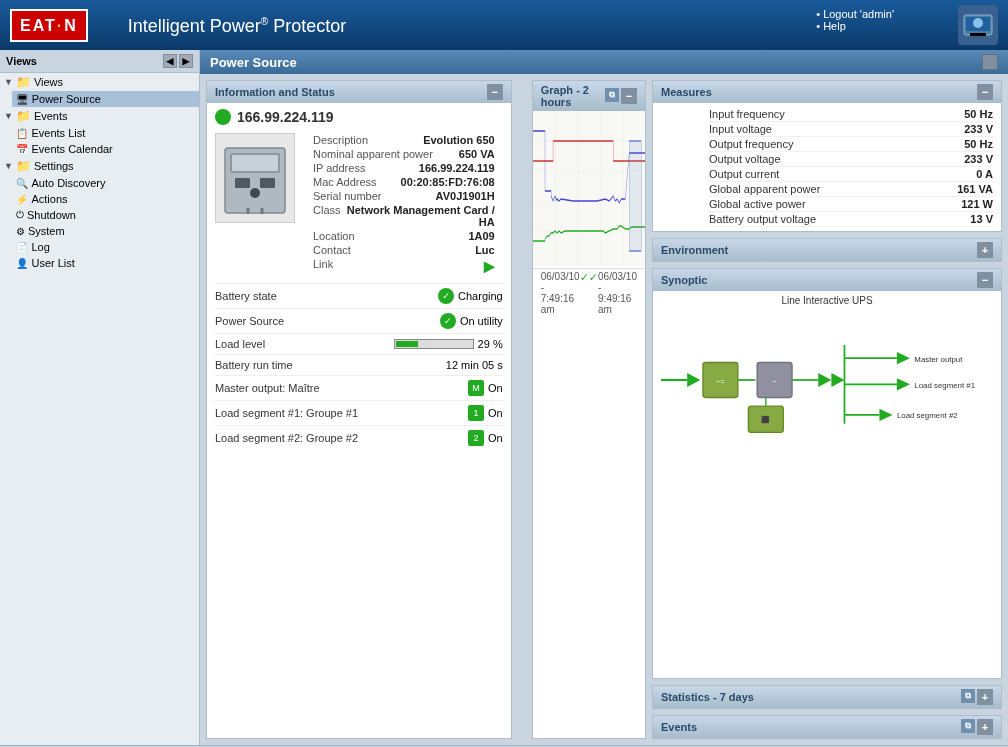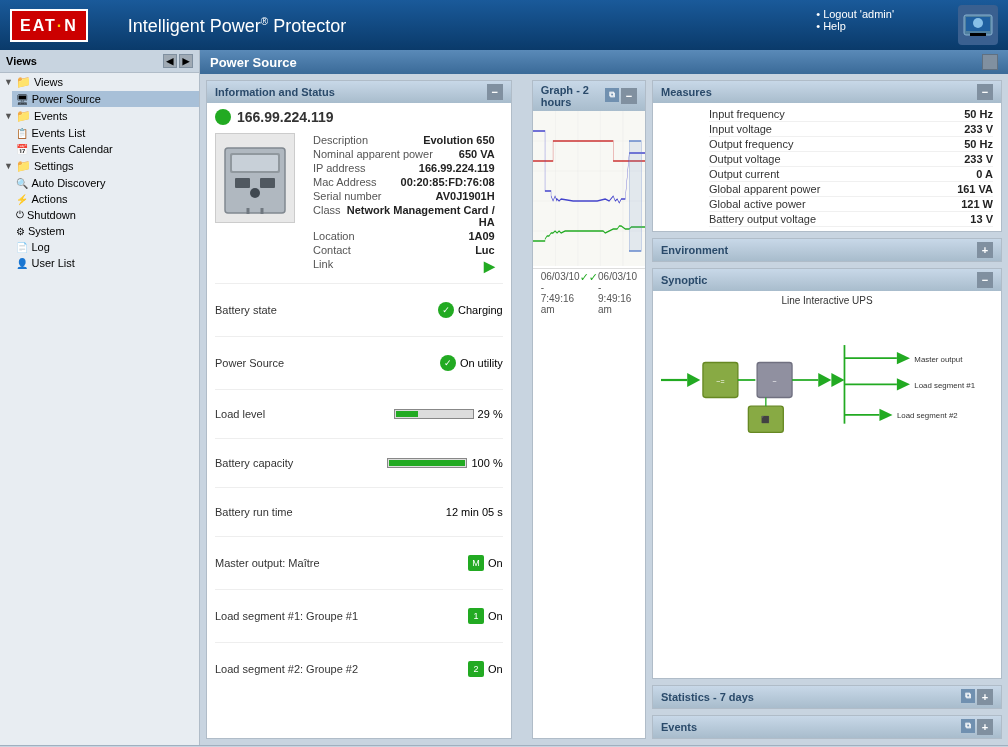--- a/index.html
+++ b/index.html
@@ -215,21 +215,21 @@
     }
     .info-label { color: #555; }
     .info-value { color: #222; font-weight: bold; text-align: right; }
 
     
     .status-section { margin-top: 8px; }
     .status-row {
       display: flex;
       justify-content: space-between;
       align-items: center;
-      padding: 18px 0;
+      padding: 4px 0;
       font-size: 11px;
       border-top: 1px solid #eee;
     }
     .status-label { color: #333; }
     .status-value {
       display: flex;
       align-items: center;
       gap: 4px;
     }
     .progress-bar-container {
@@ -516,29 +516,20 @@
               <div class="status-row">
                 <span class="status-label">Load level</span>
                 <span class="status-value">
                   <div class="progress-bar-container">
                     <div class="progress-segment" style="width:29%;"></div>
                   </div>
                   <span>29 %</span>
                 </span>
               </div>
               <div class="status-row">
-                <span class="status-label">Battery capacity</span>
-                <span class="status-value">
-                  <div class="progress-bar-container">
-                    <div class="progress-segment" style="width:100%;"></div>
-                  </div>
-                  <span>100 %</span>
-                </span>
-              </div>
-              <div class="status-row">
                 <span class="status-label">Battery run time</span>
                 <span class="status-value">
                   <span>12 min 05 s</span>
                 </span>
               </div>
               <div class="status-row">
                 <span class="status-label">Master output: Maître</span>
                 <span class="status-value">
                   <span class="status-icon-square">M</span>
                   <span>On</span>

